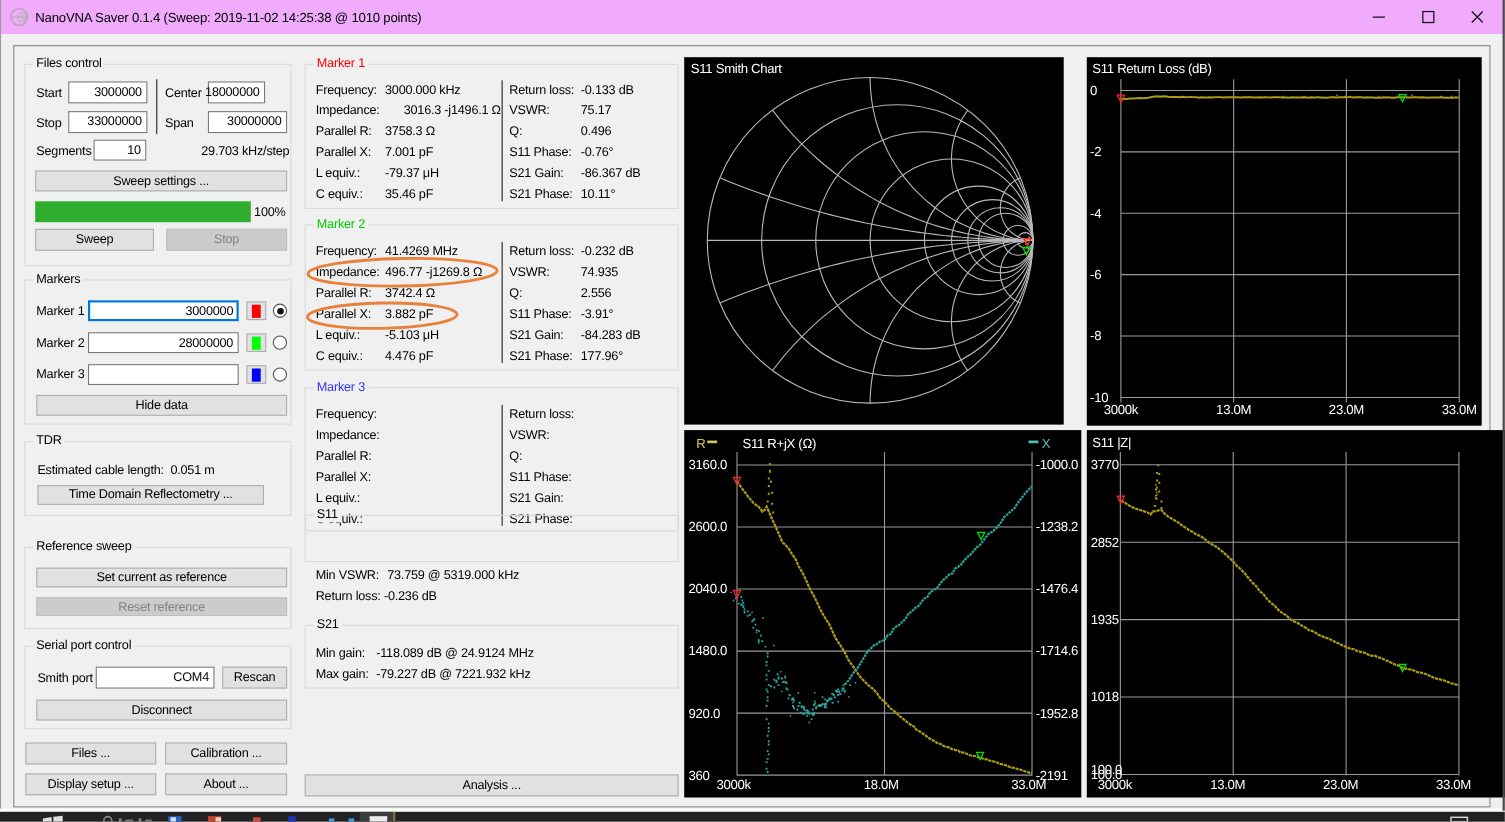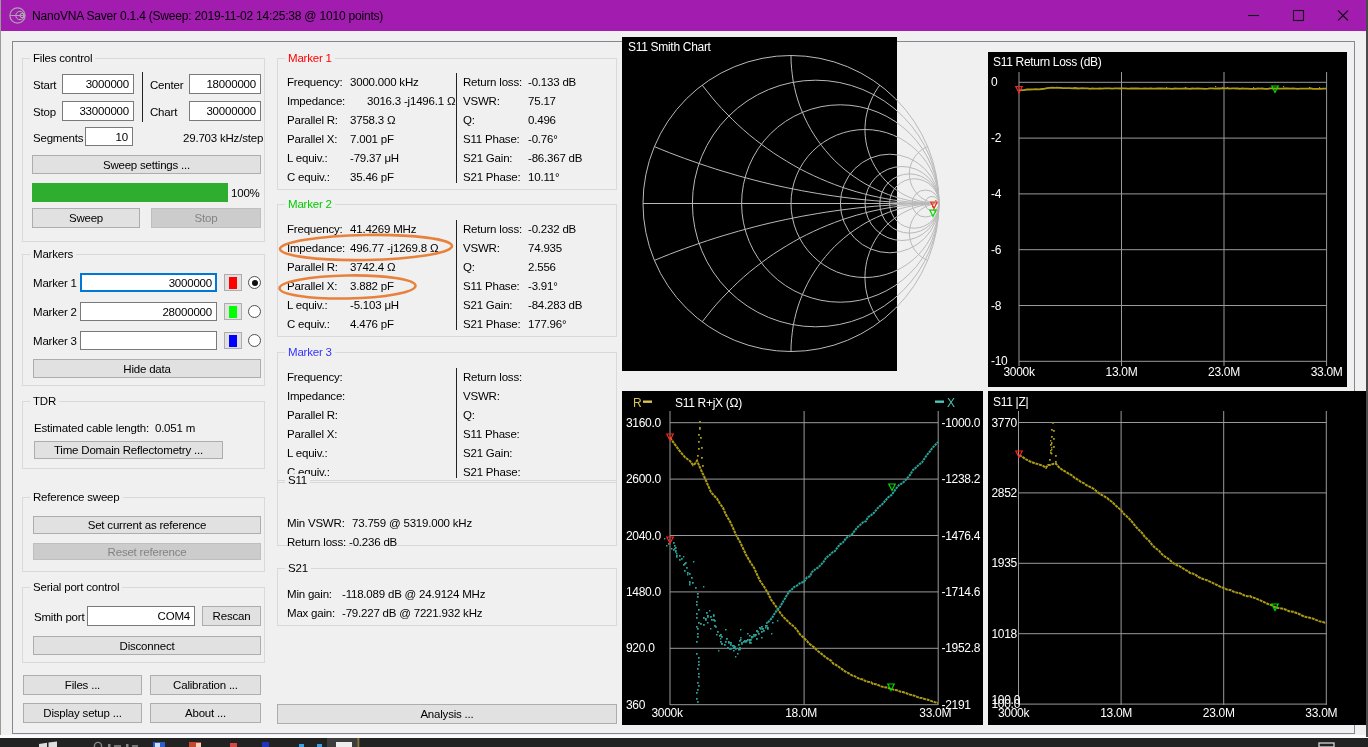--- a/index.html
+++ b/index.html
@@ -1,17 +1,17 @@
 <!DOCTYPE html>
 <html><head><meta charset="utf-8"><style>
 *{margin:0;padding:0;box-sizing:border-box}
 html,body{width:1368px;height:747px;overflow:hidden;background:#f0f0f0;
   font-family:"Liberation Sans",sans-serif;font-size:11.5px;letter-spacing:-0.2px;color:#000}
 .abs{position:absolute}
-#titlebar{position:absolute;left:0;top:0;width:1368px;height:31px;background:#a21caf}
+#titlebar{position:absolute;left:0;top:0;width:1368px;height:31px;background:#f0abfc}
 #topline{position:absolute;left:0;top:0;width:1368px;height:1px;background:#5f5f5f}
 #rightline{position:absolute;right:0;top:0;width:2px;height:737px;background:#4a4a4a}
 #leftline{position:absolute;left:0;top:0;width:1px;height:737px;background:#9a9a9a}
 #client{position:absolute;left:1px;top:31px;width:1365px;height:704px;background:#f0f0f0}
 #frame{position:absolute;left:12px;top:41px;width:1343px;height:693px;border:1px solid #828790}
 .gb{position:absolute;border:1px solid #d9d9d9}
 .gb>.t{position:absolute;top:-7px;left:7px;background:#f0f0f0;padding:0 3px;line-height:13px;white-space:nowrap}
 .btn{position:absolute;background:#e1e1e1;border:1px solid #adadad;display:flex;align-items:center;justify-content:center;white-space:nowrap}
 .btn.dis{background:#ccc;border-color:#bfbfbf;color:#838383}
 .inp{position:absolute;background:#fff;border:1px solid #7a7a7a;display:flex;align-items:center;justify-content:flex-end;padding:0 4px}
@@ -44,22 +44,22 @@
 
 <div class="gb" style="left:22px;top:58px;width:243px;height:184px">
     <span class="t">Files control</span>
   </div>
 <div class="lab" style="left:33px;top:78px">Start</div>
 <div class="inp" style="left:62px;top:74px;width:72px;height:20px">3000000</div>
 <div class="lab" style="left:33px;top:105px">Stop</div>
 <div class="inp" style="left:62px;top:101px;width:72px;height:20px">33000000</div>
 <div class="abs" style="left:142px;top:72px;width:1px;height:50px;background:#222"></div>
 <div class="lab" style="left:150px;top:78px">Center</div>
-<div class="inp" style="left:189px;top:74px;width:72px;height:20px">18000000</div>
-<div class="lab" style="left:150px;top:105px">Chart</div>
+<div class="inp" style="left:189px;top:74px;width:52px;height:20px">18000000</div>
+<div class="lab" style="left:150px;top:105px">Span</div>
 <div class="inp" style="left:189px;top:101px;width:72px;height:20px">30000000</div>
 <div class="lab" style="left:33px;top:131px">Segments</div>
 <div class="inp" style="left:85px;top:127px;width:48px;height:19px">10</div>
 <div class="lab" style="left:183px;top:131px">29.703 kHz/step</div>
 <div class="btn" style="left:32px;top:155px;width:229px;height:19px">Sweep settings ...</div>
 <div class="abs" style="left:32px;top:183px;width:196px;height:19px;background:#2fad2f"></div>
 <div class="lab" style="left:231px;top:186px">100%</div>
 <div class="btn" style="left:32px;top:208px;width:108px;height:20px">Sweep</div>
 <div class="btn dis" style="left:151px;top:208px;width:110px;height:20px">Stop</div>
 
@@ -85,21 +85,21 @@
 <div class="sw" style="left:224px;top:332px;width:18px;height:17px">
     <span style="width:8px;height:12px;background:#00f"></span>
   </div>
 <div class="radio" style="left:248px;top:334px"></div>
 <div class="btn" style="left:33px;top:359px;width:228px;height:19px">Hide data</div>
 
 <div class="gb" style="left:22px;top:401px;width:243px;height:68px">
     <span class="t">TDR</span>
   </div>
 <div class="lab" style="left:34px;top:421px">Estimated cable length:&nbsp; 0.051 m</div>
-<div class="btn" style="left:34px;top:441px;width:189px;height:18px">Time Domain Reflectometry ...</div>
+<div class="btn" style="left:34px;top:441px;width:206px;height:18px">Time Domain Reflectometry ...</div>
 
 <div class="gb" style="left:22px;top:497px;width:243px;height:75px">
     <span class="t">Reference sweep</span>
   </div>
 <div class="btn" style="left:33px;top:516px;width:228px;height:18px">Set current as reference</div>
 <div class="btn dis" style="left:33px;top:543px;width:228px;height:17px">Reset reference</div>
 
 <div class="gb" style="left:22px;top:587px;width:243px;height:76px">
     <span class="t">Serial port control</span>
   </div>
@@ -178,42 +178,42 @@
 <div class="row" style="left:287px;top:389px">Impedance:</div>
 <div class="row" style="left:463px;top:389px">VSWR:</div>
 <div class="row" style="left:287px;top:408px">Parallel R:</div>
 <div class="row" style="left:463px;top:408px">Q:</div>
 <div class="row" style="left:287px;top:427px">Parallel X:</div>
 <div class="row" style="left:463px;top:427px">S11 Phase:</div>
 <div class="row" style="left:287px;top:446px">L equiv.:</div>
 <div class="row" style="left:463px;top:446px">S21 Gain:</div>
 <div class="row" style="left:287px;top:465px">C equiv.:</div>
 <div class="row" style="left:463px;top:465px">S21 Phase:</div>
-<div class="gb" style="left:277px;top:480px;width:340px;height:66px">
+<div class="gb" style="left:277px;top:468px;width:340px;height:43px">
     <span class="t">S11</span>
   </div>
 <div class="row" style="left:287px;top:516px">Min VSWR:</div>
 <div class="row" style="left:352px;top:516px">73.759 @ 5319.000 kHz</div>
 <div class="row" style="left:287px;top:535px">Return loss:</div>
 <div class="row" style="left:349px;top:535px">-0.236 dB</div>
 <div class="gb" style="left:277px;top:568px;width:340px;height:58px">
     <span class="t">S21</span>
   </div>
 <div class="row" style="left:287px;top:587px">Min gain:</div>
 <div class="row" style="left:342px;top:587px">-118.089 dB @ 24.9124 MHz</div>
 <div class="row" style="left:287px;top:606px">Max gain:</div>
 <div class="row" style="left:342px;top:606px">-79.227 dB @ 7221.932 kHz</div>
 <div class="btn" style="left:277px;top:704px;width:340px;height:20px">Analysis ...</div>
 
 <svg class="abs" style="left:270px;top:225px" width="200px" height="80px" viewBox="0 0 200 80">
   <ellipse cx="96" cy="22.5" rx="86" ry="12.5" fill="none" stroke="#e8813c" stroke-width="2.6" transform="rotate(-1 96 22.5)"></ellipse>
   <ellipse cx="77.5" cy="62" rx="68" ry="11.5" fill="none" stroke="#e8813c" stroke-width="2.6" transform="rotate(-1 77 62)"></ellipse>
 </svg>
 
-<div class="chart" style="left:622px;top:37px;width:275px;height:334px"><svg width="337" height="334" viewBox="622 52 337 334">
+<div class="chart" style="left:622px;top:52px;width:345px;height:334px"><svg width="337" height="334" viewBox="622 52 337 334">
       <g stroke="#b9b9b9" stroke-width="1" fill="none">
         <circle cx="791.0" cy="218.5" r="148.0"></circle>
         <line x1="643.0" y1="218.5" x2="939.0" y2="218.5"></line>
         <circle cx="815.7" cy="218.5" r="123.3"></circle>
         <circle cx="840.3" cy="218.5" r="98.7"></circle>
         <circle cx="865.0" cy="218.5" r="74.0"></circle>
         <circle cx="889.7" cy="218.5" r="49.3"></circle>
         <circle cx="902.0" cy="218.5" r="37.0"></circle>
         <circle cx="909.4" cy="218.5" r="29.6"></circle>
         <circle cx="914.3" cy="218.5" r="24.7"></circle>

